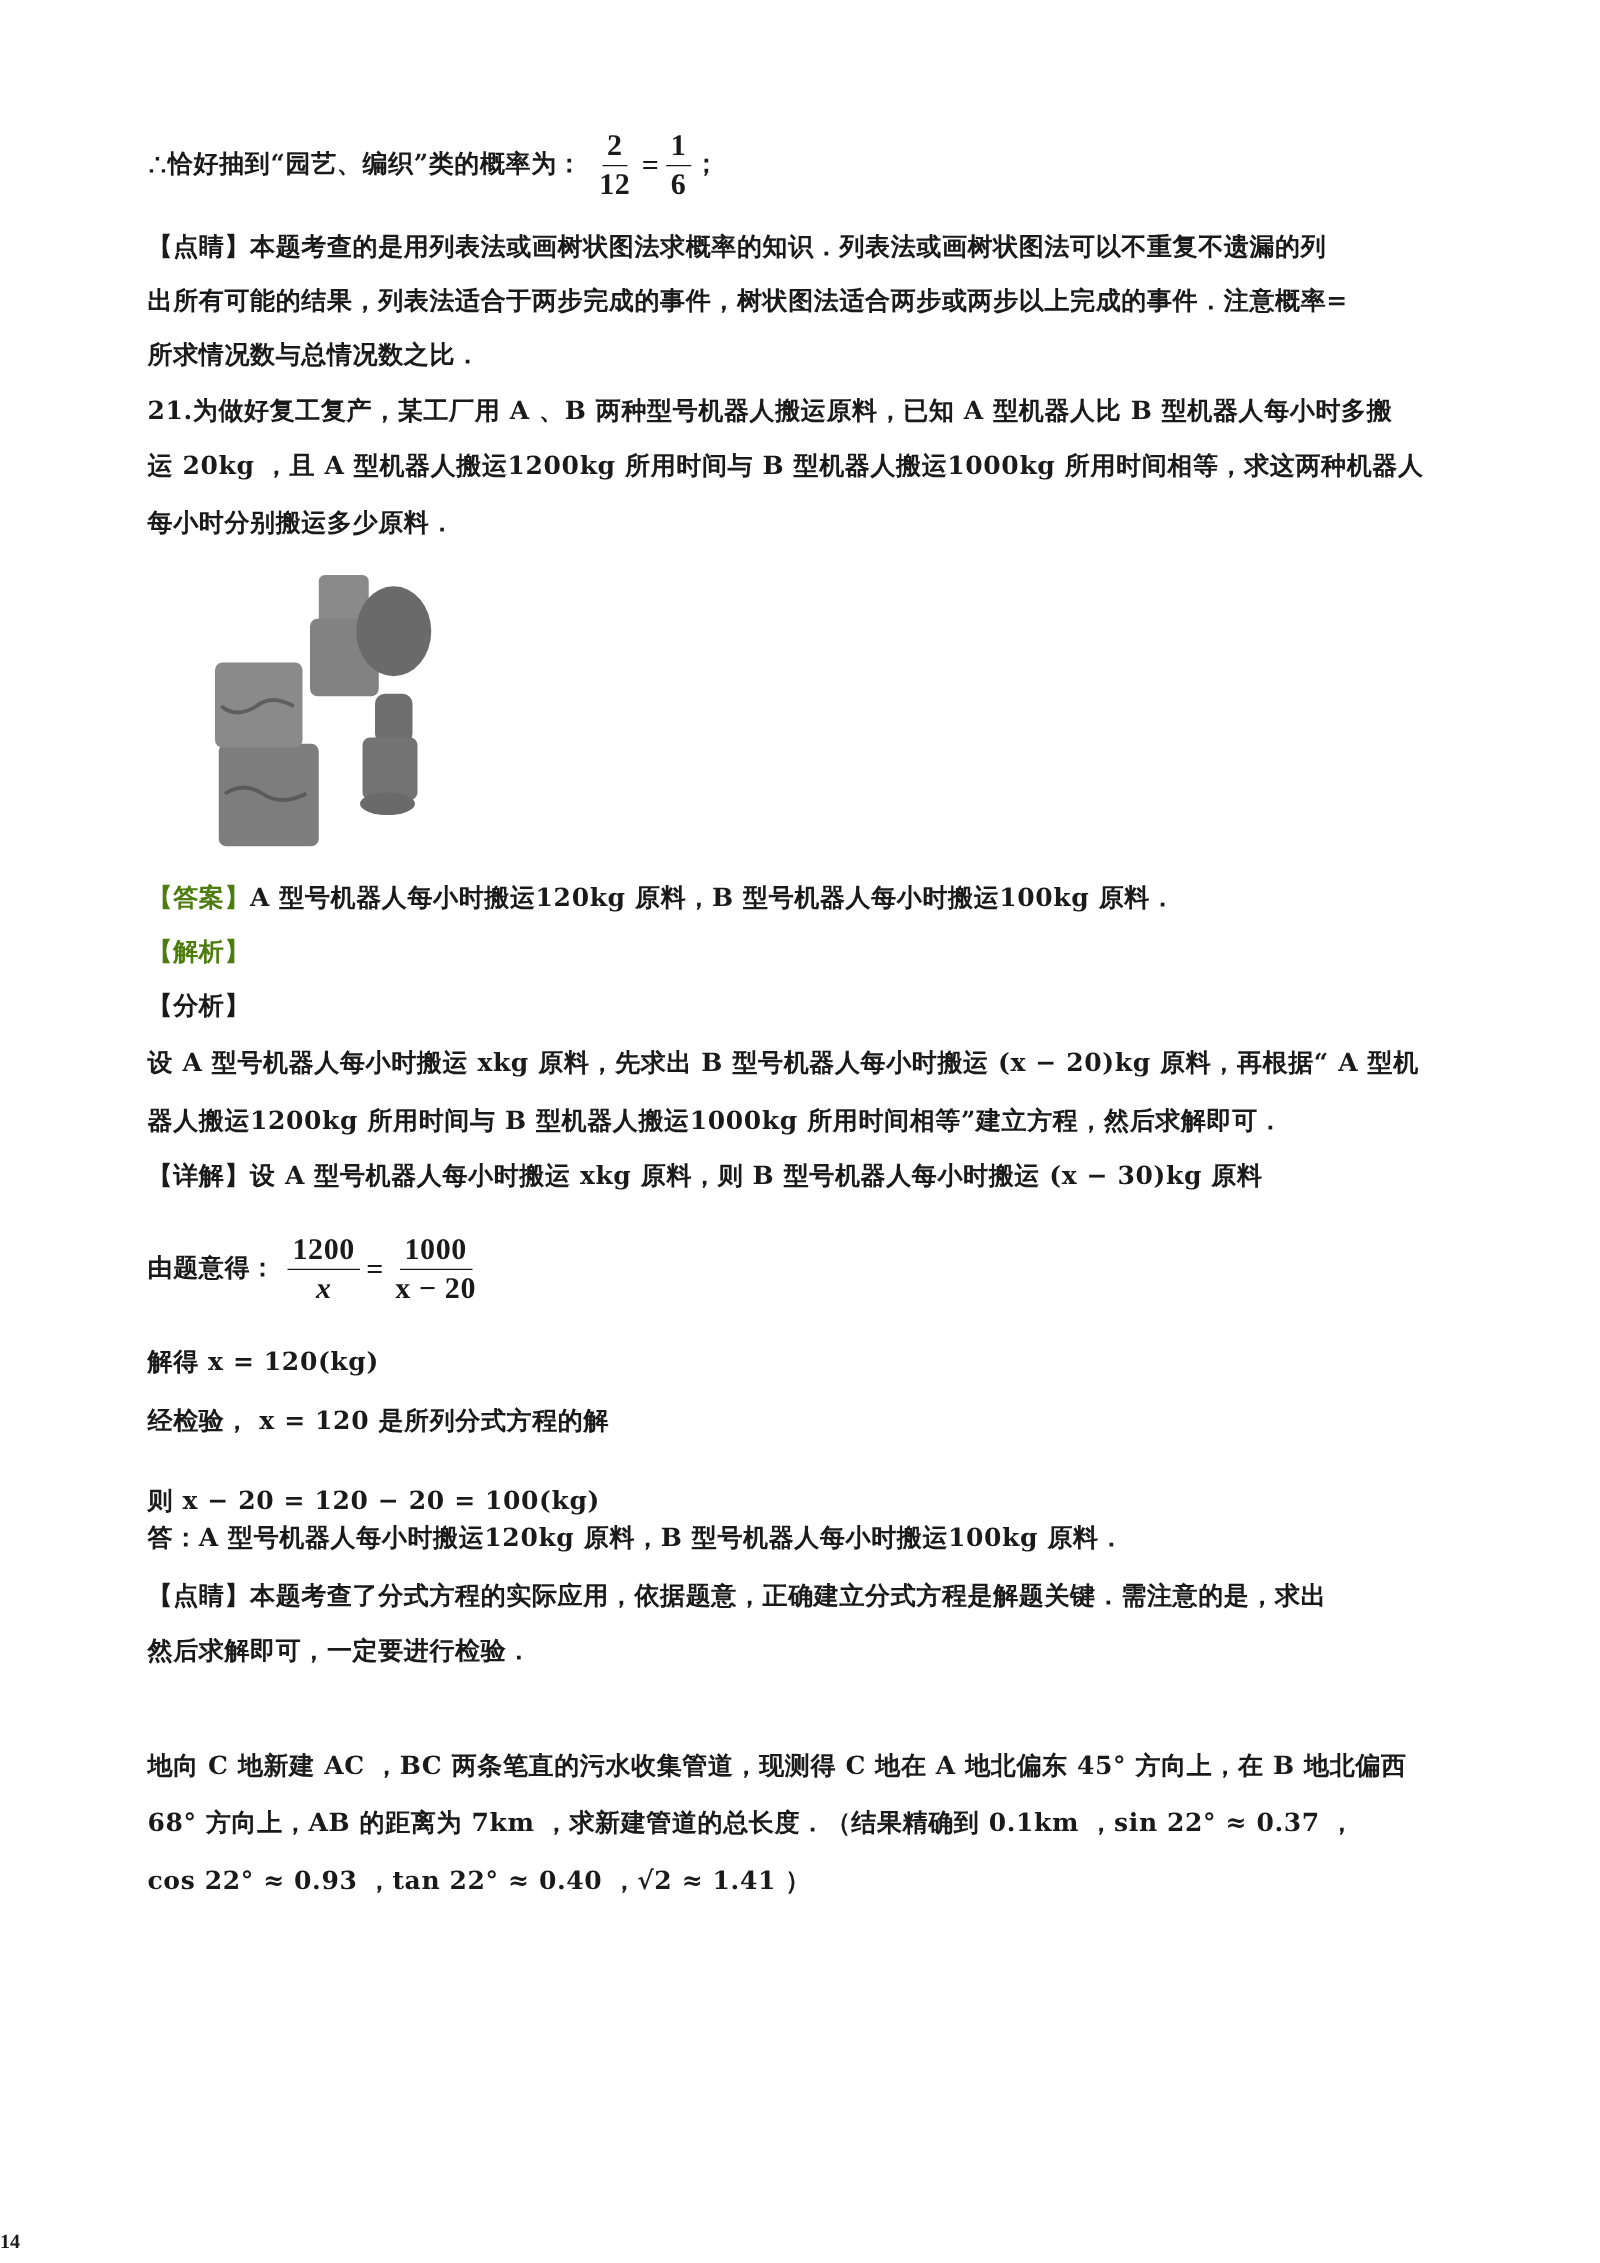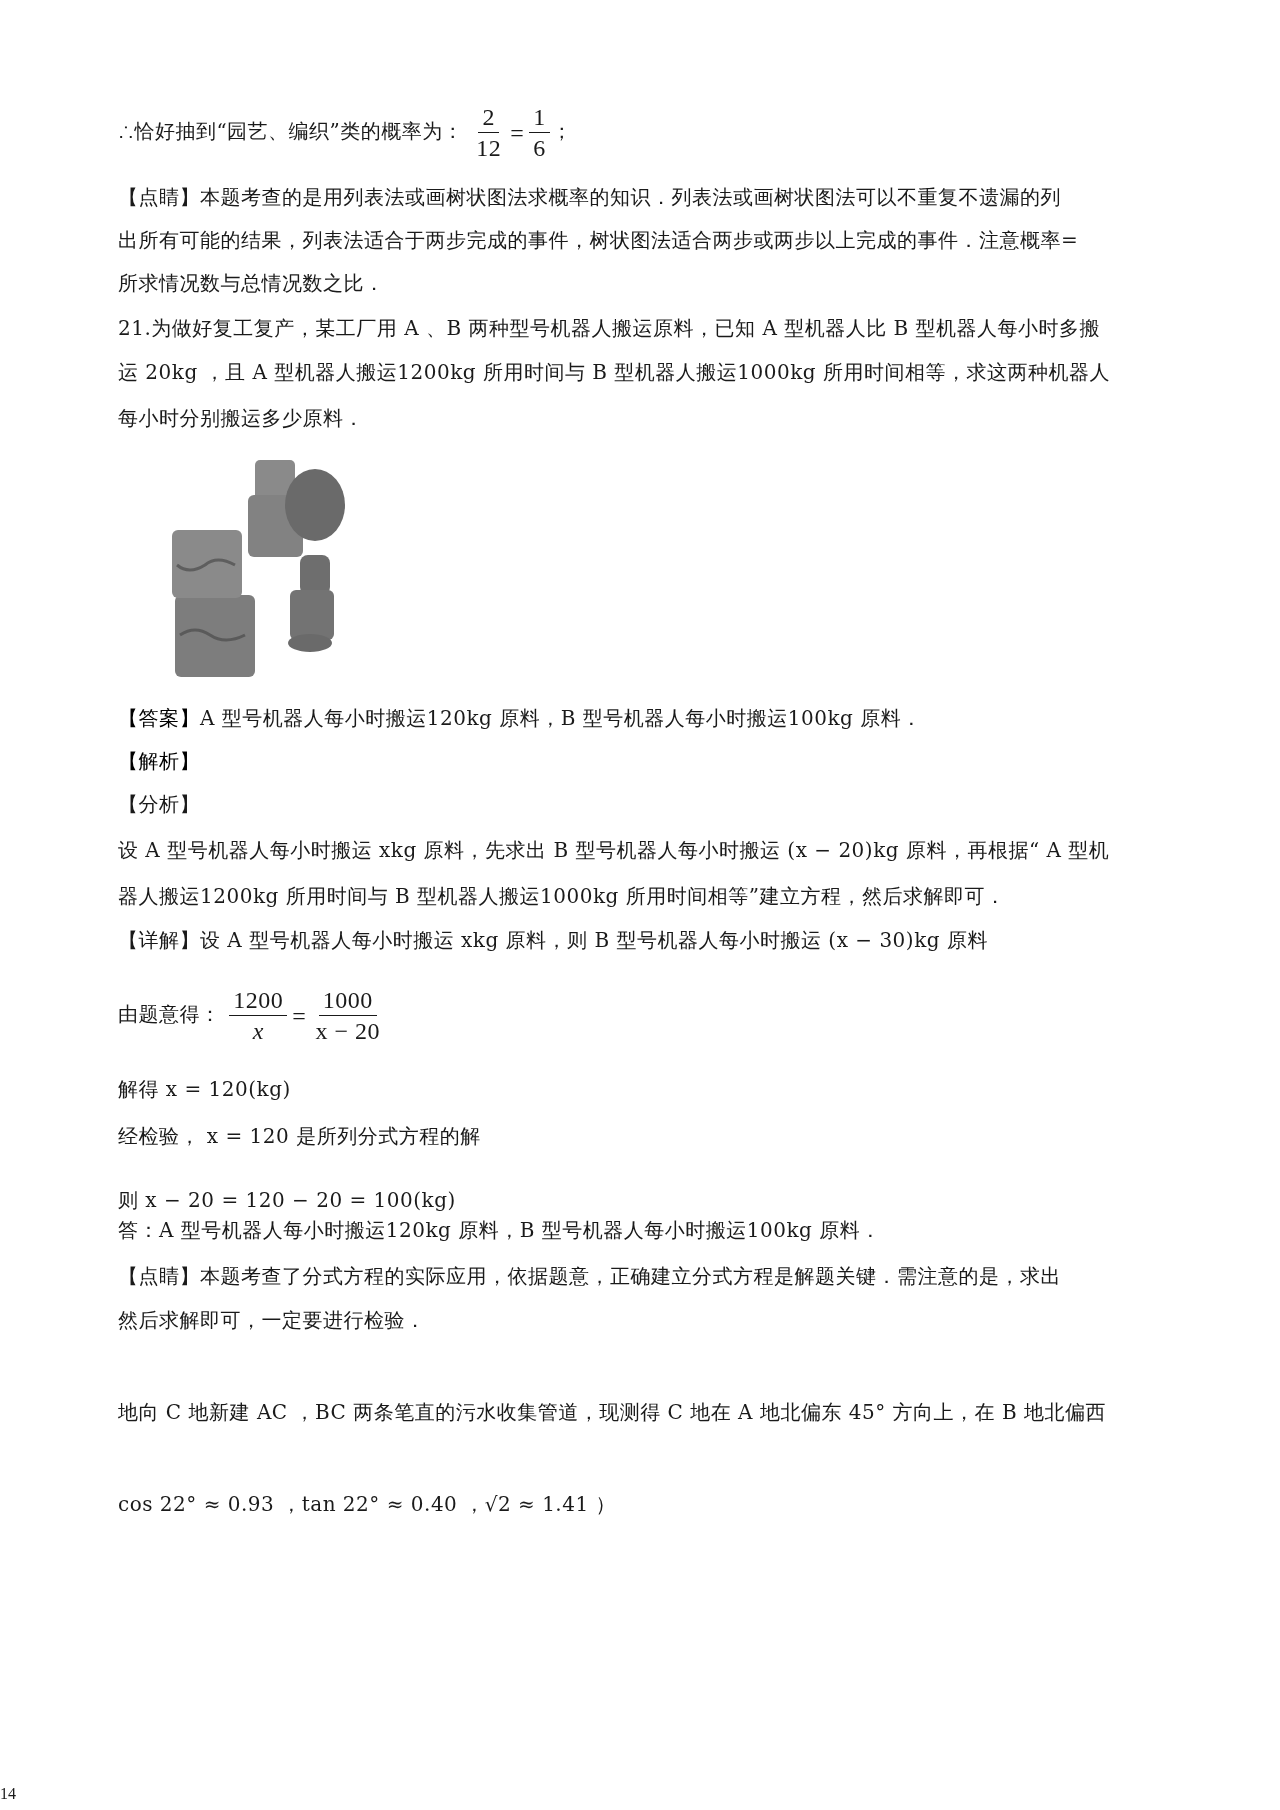--- a/index.html
+++ b/index.html
@@ -1,28 +1,28 @@
 <!DOCTYPE html>
 <html><head>
 <meta charset="utf-8">
 <style>
   html, body { margin: 0; padding: 0; background: #ffffff; }
   body {
     width: 1280px; height: 1810px; position: relative; overflow: hidden;
     font-family: "DejaVu Serif", "Liberation Serif", serif;
     color: #1a1a1a;
   }
-  .page { position: absolute; left: 0; top: 0; width: 1280px; height: 1342px; }
+  .page { position: absolute; left: 0; top: 0; width: 1280px; height: 1342px; font-weight: bold; }
   .line {
     position: absolute; left: 118px; right: 100px;
     font-size: 20px; line-height: 28px; white-space: nowrap;
     letter-spacing: 0.5px;
   }
   .it { font-style: italic; }
-  .blue { color: #000000; }
+  .blue { color: #4d7c0f; }
   .frac {
     display: inline-flex; flex-direction: column; align-items: center;
     vertical-align: middle; font-family: "Liberation Serif", serif; font-size: 24px;
     line-height: 30px; margin: 0 2px;
   }
   .frac .num { border-bottom: 1.5px solid #1a1a1a; padding: 0 4px; }
   .frac .den { padding: 0 4px; }
   .eq { font-family: "Liberation Serif", serif; font-size: 24px; vertical-align: middle; margin: 0 3px; }
   .robot-img {
     position: absolute; left: 115px; top: 455px; width: 270px; height: 230px;
@@ -100,16 +100,17 @@
   <div class="line" style="top:1075px;">解得 x = 120(kg)</div>
   <div class="line" style="top:1122px;">经检验， x = 120 是所列分式方程的解</div>
   <div class="line" style="top:1186px;">则 x − 20 = 120 − 20 = 100(kg)</div>
   <div class="line" style="top:1216px;">答：A 型号机器人每小时搬运120kg 原料，B 型号机器人每小时搬运100kg 原料．</div>
   <div class="line" style="top:1262px;">
     <span>【点睛】</span><span>本题考查了分式方程的实际应用，依据题意，正确建立分式方程是解题关键．需注意的是，求出</span>
   </div>
   <div class="line" style="top:1306px;">然后求解即可，一定要进行检验．</div>
 
   <div class="line" style="top:1398px;">地向 C 地新建 AC ，BC 两条笔直的污水收集管道，现测得 C 地在 A 地北偏东 45° 方向上，在 B 地北偏西</div>
+  <div class="line" style="top:1444px;">68° 方向上，AB 的距离为 7km ，求新建管道的总长度．（结果精确到 0.1km ，sin 22° ≈ 0.37 ，</div>
   <div class="line" style="top:1490px;">cos 22° ≈ 0.93 ，tan 22° ≈ 0.40 ，√2 ≈ 1.41 ）</div>
 
   <div class="page-num">14</div>
 </div>
 
 </body></html>

